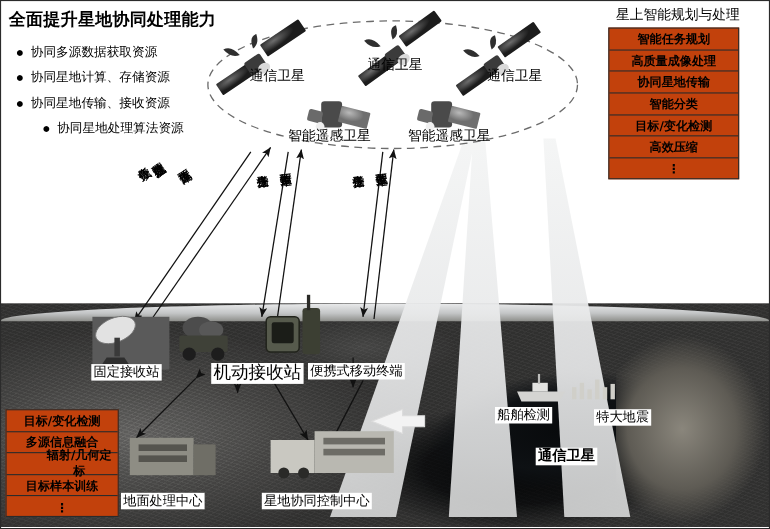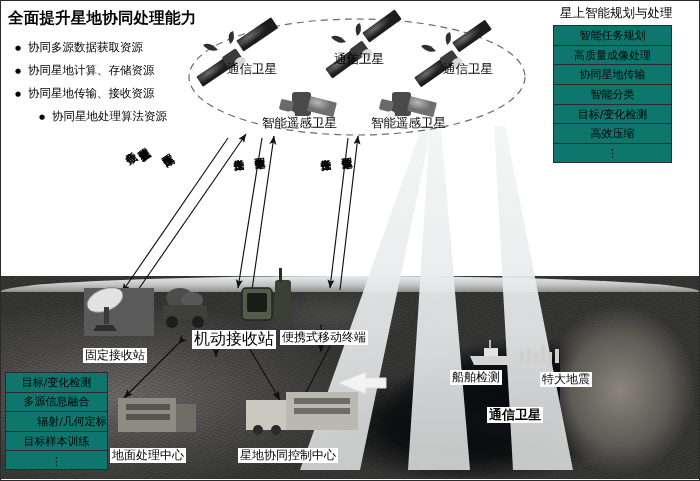--- a/index.html
+++ b/index.html
@@ -43,21 +43,21 @@
   .t{position:absolute;white-space:nowrap;color:#000;line-height:1;}
   .cjk{font-family:"DejaVu Sans","Liberation Sans",sans-serif;}
 
   .title{font-size:15.5px;font-weight:bold;letter-spacing:.2px;}
   .bullet{font-size:11.5px;}
   .bullet:before{content:"\25CF";font-size:7px;position:absolute;left:-13px;top:3px;}
 
   .panel-title{font-size:12.5px;}
 
   
-  .listbox{position:absolute;border:1.4px solid #2b2b2b;background:#0f766e;box-sizing:border-box;}
+  .listbox{position:absolute;border:1.4px solid #2b2b2b;background:#c2410c;box-sizing:border-box;font-weight:bold;}
   .listbox .row{
     border-bottom:1.2px solid #2b2b2b;text-align:center;color:#000;
     font-family:"DejaVu Sans","Liberation Sans",sans-serif;
     display:flex;align-items:center;justify-content:center;box-sizing:border-box;
   }
   .listbox .row:last-child{border-bottom:none;}
 
   
   .chip{
     position:absolute;background:#fff;color:#000;padding:1px 2px;
@@ -248,21 +248,21 @@
   <div class="rot" style="left:118px;top:150px;font-size:11px;transform:rotate(-34deg);transform-origin:top left;">任务指令或</div>
   <div class="rot" style="left:131px;top:146px;font-size:11px;transform:rotate(-34deg);transform-origin:top left;">处理算法或参数上注</div>
   <div class="rot" style="left:155px;top:152px;font-size:11px;transform:rotate(-34deg);transform-origin:top left;">高速率数据下传</div>
 
   <div class="rot" style="left:231px;top:152px;font-size:11px;transform:rotate(-7deg);transform-origin:top left;">任务指令发送</div>
   <div class="rot" style="left:252px;top:150px;font-size:11px;transform:rotate(-7deg);transform-origin:top left;">中速率数据下传</div>
 
   <div class="rot" style="left:318px;top:152px;font-size:11px;transform:rotate(-7deg);transform-origin:top left;">任务指令发送</div>
   <div class="rot" style="left:339px;top:150px;font-size:11px;transform:rotate(-7deg);transform-origin:top left;">低速率数据下传</div>
 
-  <div class="chip" style="left:83px;top:331px;font-size:12px;margin-top:17px;">固定接收站</div>
+  <div class="chip" style="left:83px;top:331px;font-size:12px;">固定接收站</div>
   <div class="chip" style="left:192px;top:330px;font-size:16px;">机动接收站</div>
   <div class="chip" style="left:280px;top:330px;font-size:12px;">便携式移动终端</div>
   <div class="chip" style="left:110px;top:448px;font-size:12px;">地面处理中心</div>
   <div class="chip" style="left:222px;top:448px;font-size:12px;margin-left:16px;">星地协同控制中心</div>
 
   <div class="chip" style="left:450px;top:370px;font-size:12px;">船舶检测</div>
   <div class="chip" style="left:540px;top:372px;font-size:12px;">特大地震</div>
   <div class="chip bold" style="left:487px;top:407px;font-size:13px;">通信卫星</div>
 
   <div class="listbox" style="left:5px;top:372px;width:103px;height:98px;">

